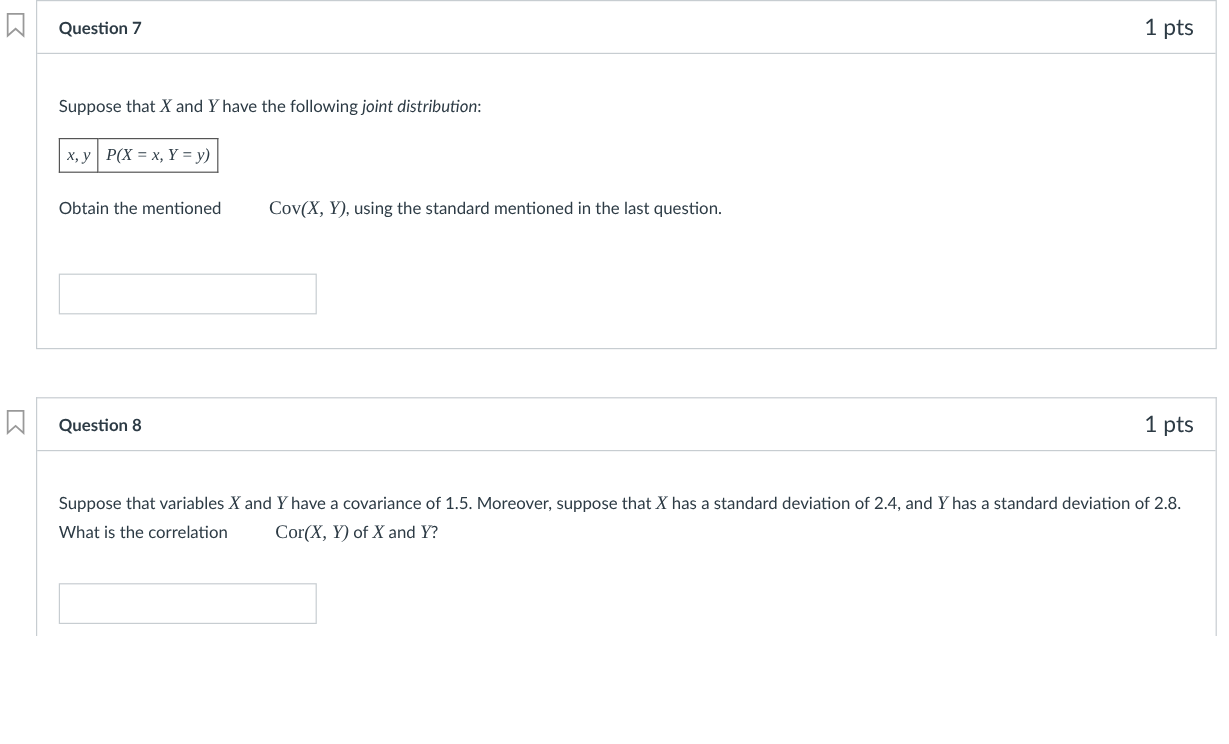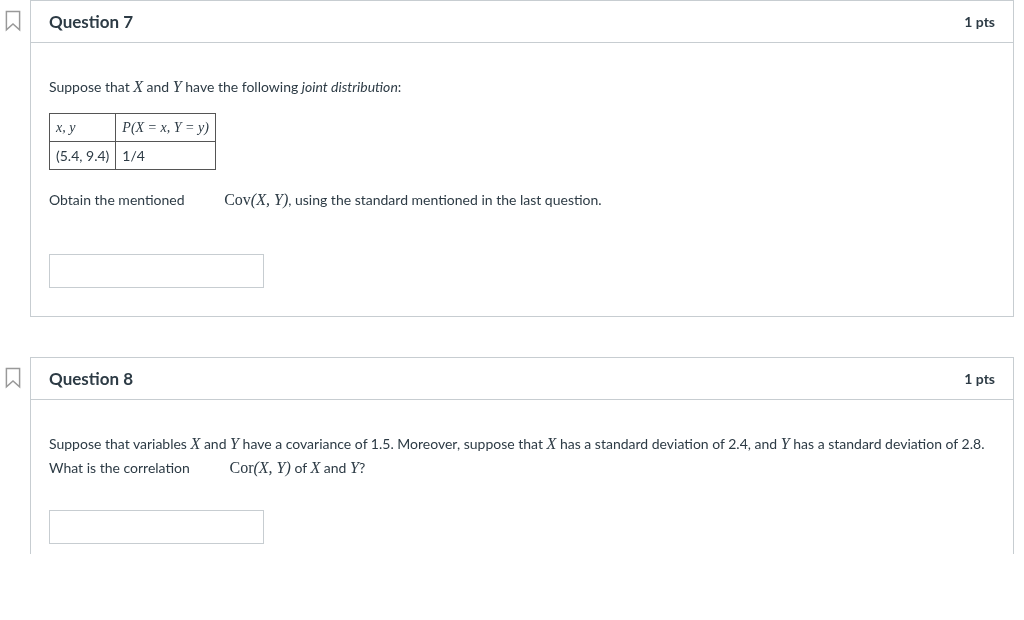--- a/index.html
+++ b/index.html
@@ -28,22 +28,22 @@
     flex: 1;
     margin-right: 10px;
   }
   .question-header {
     display: flex;
     justify-content: space-between;
     align-items: center;
     padding: 10px 18px;
     border-bottom: 1px solid #c7cdd1;
   }
-  .q-title { font-weight: 700; font-size: 17px; }
-  .q-pts { font-weight: 700; font-size: 14px; }
+  .q-title { font-weight: 700; font-size: 14px; }
+  .q-pts { font-weight: 400; font-size: 19px; }
   .question-body {
     padding: 18px 18px 28px 18px;
     font-size: 14px;
     line-height: 1.5;
   }
   .mathvar {
     font-family: "Times New Roman", serif;
     font-style: italic;
     font-size: 16px;
   }
@@ -59,21 +59,21 @@
     text-align: right;
   }
   table.dist {
     border-collapse: collapse;
     margin: 10px 0 18px 0;
   }
   table.dist td, table.dist th {
     border: 1px solid #555;
     padding: 3px 6px;
     font-size: 14px;
-    text-align: left;
+    text-align: center;
     font-weight: normal;
     margin-top: 27px;
   }
   table.dist th {
     font-family: "Times New Roman", serif;
   }
   .answer-input {
     width: 215px;
     height: 34px;
     border: 1px solid #c7cdd1;
@@ -98,24 +98,20 @@
     <div class="question-body">
       <p>
         <span>Suppose that </span><span class="mathvar">X</span><span> and </span><span class="mathvar">Y</span><span> have the following </span><span class="em-link">joint distribution</span><span>:</span>
       </p>
       <table class="dist">
         <tbody>
             <tr>
           <th><span style="font-style:italic">x, y</span></th>
           <th><span style="font-style:italic">P(X = x, Y = y)</span></th>
         </tr>
-        <tr>
-          <td>(5.4, 9.4)</td>
-          <td>1/4</td>
-        </tr>
       </tbody>
         </table>
       <p>
         <span>Obtain the mentioned </span><span class="mathvar"><span class="mathup">Cov</span>(<span>X</span>, <span>Y</span>)</span><span>, using the standard mentioned in the last question.</span>
       </p>
       <input type="text" class="answer-input" style="">
     </div>
   </div>
 </div>
 

